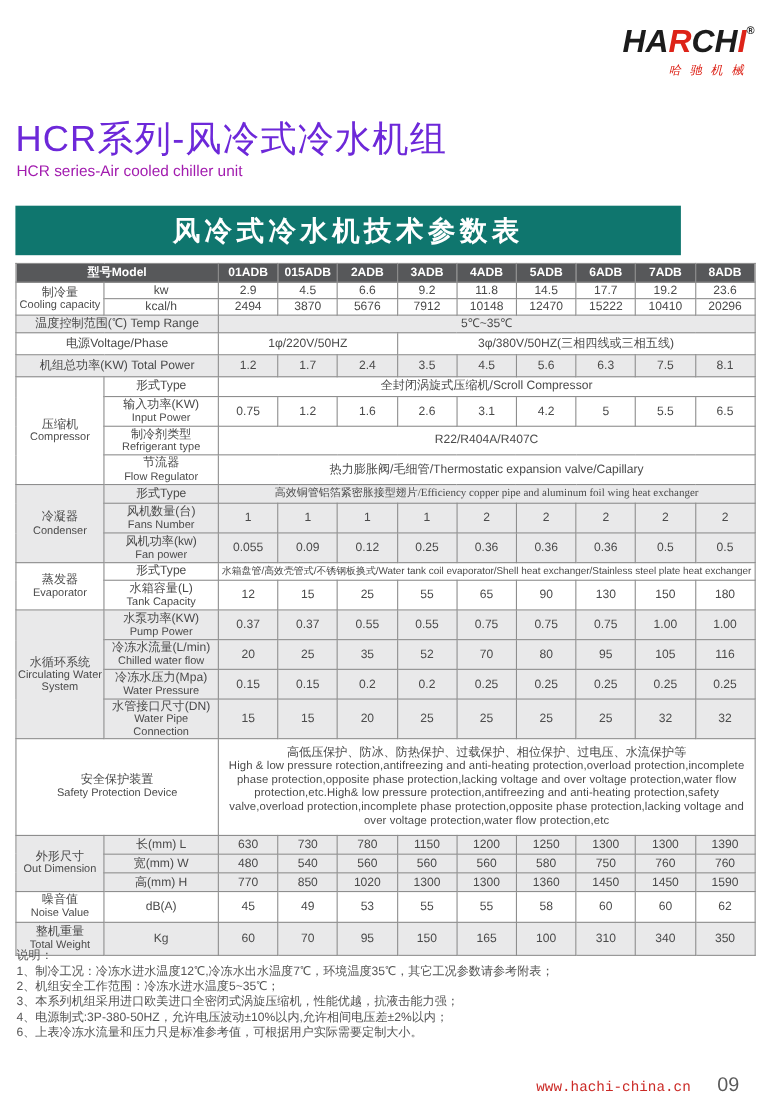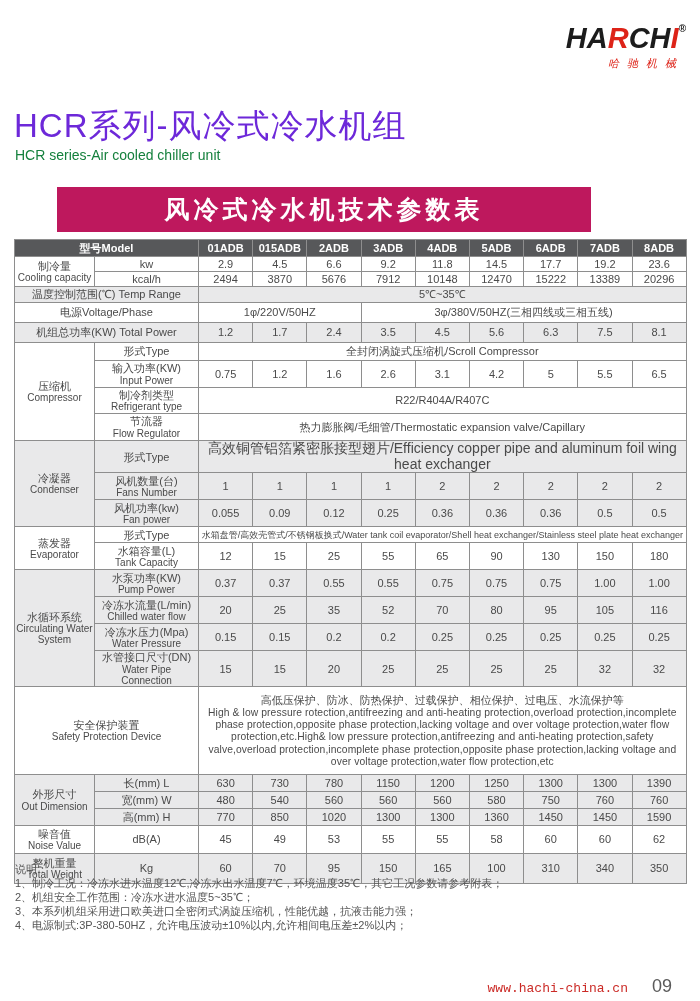--- a/index.html
+++ b/index.html
@@ -6,35 +6,35 @@
   html,body { width:700px; height:1001px; }
   body { background:#ffffff; font-family:"Liberation Sans",sans-serif; position:relative; overflow:hidden; }
 
   .logo { position:absolute; top:24px; right:14px; text-align:right; }
   .logo-word { font-size:29px; font-weight:bold; font-style:italic; color:#1c1c1c; letter-spacing:0; line-height:1; }
   .logo-word .red { color:#dd2318; }
   .logo-reg { font-size:10px; vertical-align:top; font-style:normal; }
   .logo-sub { margin-top:3px; color:#dd2318; font-size:11px; font-style:italic; letter-spacing:8px; padding-right:2px; }
 
   .page-title { position:absolute; left:14px; top:104px; font-size:33px; color:#6d28d9; letter-spacing:1px; }
-  .page-subtitle { position:absolute; left:15px; top:147px; font-size:14px; color:#15803d; }
-
-  .banner { position:absolute; left:14px; top:187px; width:534px; height:45px; background:#be185d;
+  .page-subtitle { position:absolute; left:15px; top:147px; font-size:14px; color:#a21caf; }
+
+  .banner { position:absolute; left:14px; top:187px; width:605px; height:45px; background:#0f766e;
             color:#fff; font-size:25px; font-weight:bold; letter-spacing:4px;
-            display:flex; align-items:center; justify-content:center;margin-left:43px; }
+            display:flex; align-items:center; justify-content:center; }
 
   table.spec { position:absolute; left:14px; top:239px; width:672px; border-collapse:collapse;
                table-layout:fixed; font-size:11px; color:#4a4a4a; }
   .spec th, .spec td { border:1px solid #8e8e8e; text-align:center; vertical-align:middle; padding:0 1px; line-height:1.12; }
   .spec tr.thead th { background:#57585a; color:#ffffff; font-weight:bold; height:17px; font-size:11px; }
   .band { background:#e9e9ea; }
   .en { font-size:10px; }
   .h15 { height:15px; } .h16 { height:16px; } .h17 { height:17px; } .h18 { height:18px; }
   .h20 { height:20px;padding-left:28px; } .h26 { height:26px; } .h27 { height:27px; } .h28 { height:28px; } .h30 { height:30px;border-radius:14px; }
-  .fs10 { font-size:14px; } .fs9 { font-size:9px; }
+  .fs10 { font-size:10px;font-family:Liberation Serif, serif; } .fs9 { font-size:9px; }
   .safety-cell { text-align:left; padding:4px 7px; height:88px; }
   .safety-cell .zh { font-size:11px; line-height:14px; }
   .safety-cell .en2 { font-size:10.3px; line-height:12.4px; letter-spacing:0.1px; }
 
   .notes { position:absolute; left:15px; top:862px; width:660px; color:#545454; font-size:11px; line-height:14px; }
   .notes .note-title { display:block; }
   .footer { position:absolute; right:28px; top:976px; display:flex; align-items:baseline; gap:24px; }
   .footer .site { color:#cb2a26; font-size:13px;font-family:Liberation Mono, monospace; }
   .footer .pageno { color:#5a5a5a; font-size:18px; }
 </style>
@@ -90,21 +90,21 @@
       </tr>
   <tr class="h15">
     <td>kcal/h</td>
   <td>2494</td>
         <td>3870</td>
         <td>5676</td>
         <td>7912</td>
         <td>10148</td>
         <td>12470</td>
         <td>15222</td>
-        <td>13389</td>
+        <td>10410</td>
         <td>20296</td>
       </tr>
 
   <tr class="band h16">
     <td colspan="2">温度控制范围(℃) Temp Range</td>
     <td colspan="9">5℃~35℃</td>
   </tr>
 
   <tr class="h20">
     <td colspan="2">电源Voltage/Phase</td>
@@ -377,18 +377,19 @@
       </tr>
 </tbody>
   </table>
 
 <div class="notes">
   <span class="note-title">说明：</span>
 <div>1、制冷工况：冷冻水进水温度12℃,冷冻水出水温度7℃，环境温度35℃，其它工况参数请参考附表；</div>
     <div>2、机组安全工作范围：冷冻水进水温度5~35℃；</div>
     <div>3、本系列机组采用进口欧美进口全密闭式涡旋压缩机，性能优越，抗液击能力强；</div>
     <div>4、电源制式:3P-380-50HZ，允许电压波动±10%以内,允许相间电压差±2%以内；</div>
+    <div>6、上表冷冻水流量和压力只是标准参考值，可根据用户实际需要定制大小。</div>
   </div>
 
 <div class="footer">
   <span class="site">www.hachi-china.cn</span>
   <span class="pageno">09</span>
 </div>
 
 </body></html>

